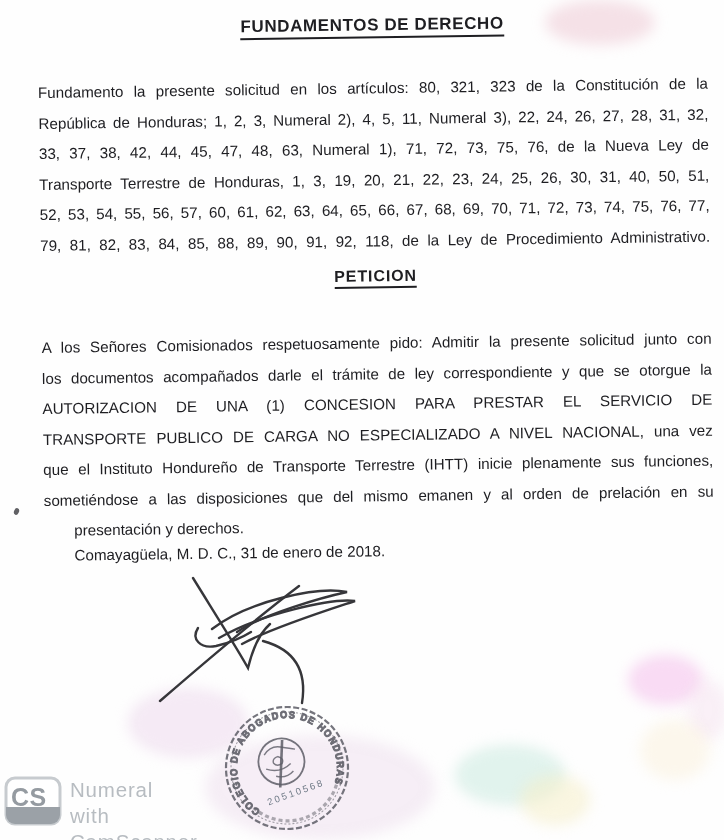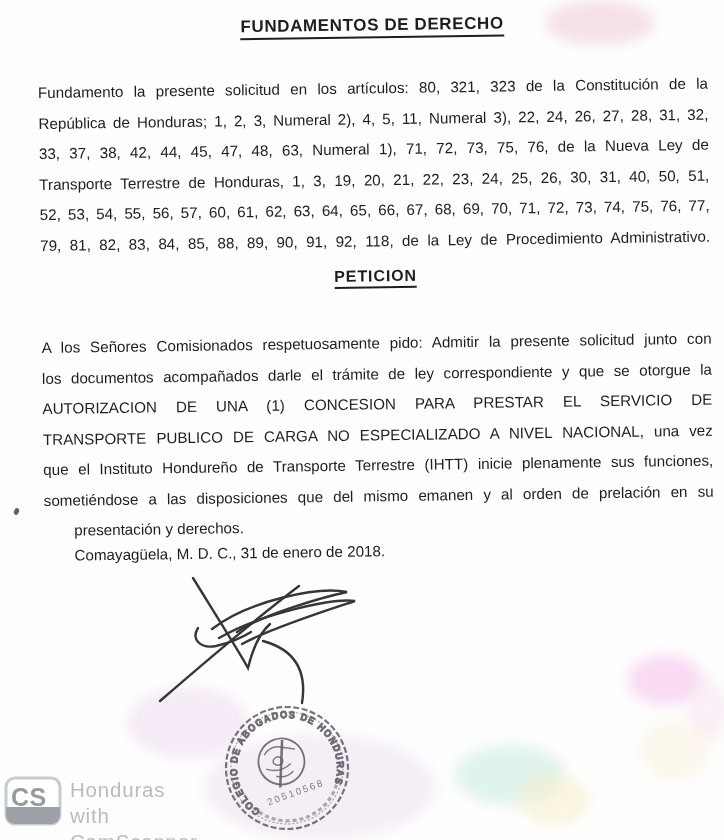--- a/index.html
+++ b/index.html
@@ -130,18 +130,18 @@
     </g>
   </svg>
 
   <div class="watermark">
     <svg width="58" height="52" viewBox="0 0 58 52">
       <rect x="2" y="2" width="54" height="46" rx="9" fill="#ffffff" stroke="#c7cbcf" stroke-width="3"></rect>
       <path d="M2,31 H56 V39 A9,9 0 0 1 47,48 H11 A9,9 0 0 1 2,39 Z" fill="#9ba1a7"></path>
       <text class="cs-letters" x="7" y="30">CS</text>
     </svg>
     <div class="wm-text">
-      <div>Honduras with</div>
+      <div>Numeral with</div>
       <div>CamScanner</div>
     </div>
   </div>
 
 </div>
 
 </body></html>

